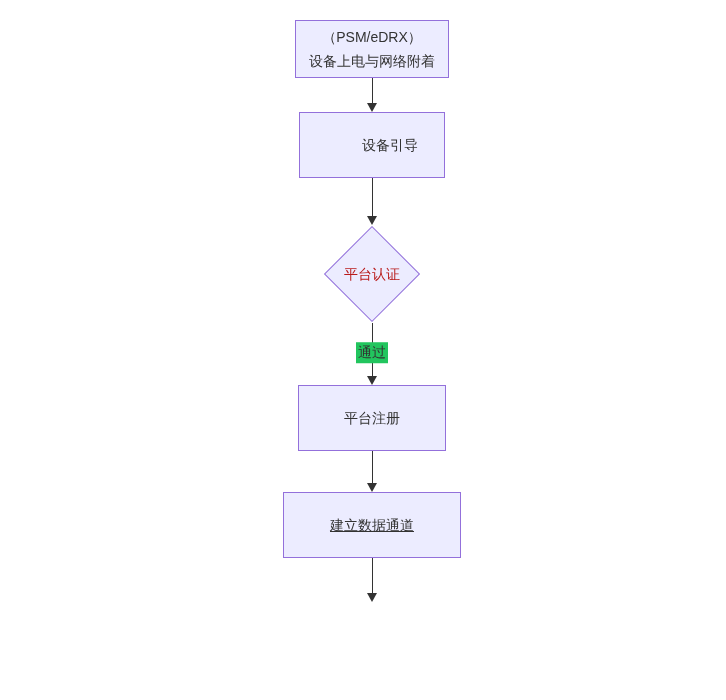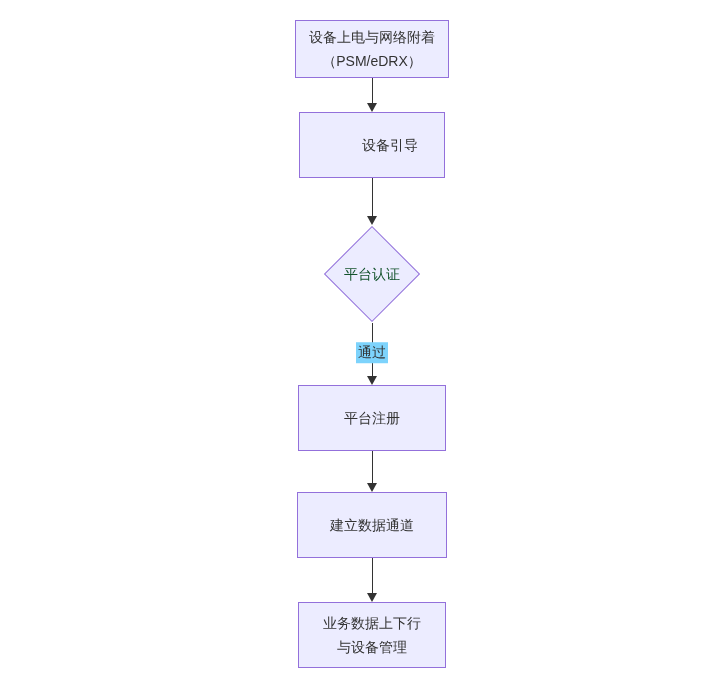--- a/index.html
+++ b/index.html
@@ -34,21 +34,21 @@
     line-height: 24px;
     text-align: center;
     display: flex;
     flex-direction: column;
     justify-content: center;
     align-items: center;
   }
   .n1 { width: 154px; height: 58px; }
   .n2 { width: 146px; height: 66px; padding-left: 36px; }
   .n4 { width: 148px; height: 66px; }
-  .n5 { width: 150px; height: 66px; }
+  .n5 { width: 178px; height: 66px; text-decoration: underline; }
   .n6 { width: 148px; height: 66px; }
 
   
   .connector {
     position: relative;
     width: 14px;
     display: flex;
     flex-direction: column;
     align-items: center;
   }
@@ -68,21 +68,21 @@
     border-left: 5px solid transparent;
     border-right: 5px solid transparent;
     border-top: 9px solid #333333;
     margin-top: -1px;
   }
   .edge-label {
     position: absolute;
     top: 50%;
     left: 50%;
     transform: translate(-50%, -56%);
-    background: #7dd3fc;
+    background: #22c55e;
     color: #333333;
     font-size: 14px;
     line-height: 21px;
     padding: 0 2px;
     white-space: nowrap;
     z-index: 2;
   }
 
   
   .diamond-wrap {
@@ -100,35 +100,35 @@
     width: 68px;
     height: 68px;
     transform: translate(-50%, -50%) rotate(45deg);
     background: #ECECFF;
     border: 1px solid #9370DB;
     box-sizing: border-box;
   }
   .diamond-label {
     position: relative;
     z-index: 1;
-    color: #14532d;
+    color: #b91c1c;
     font-size: 14px;
     line-height: 24px;
     white-space: nowrap;
   }
 </style>
 </head>
 <body>
 
 <div class="canvas">
   <div class="flow">
 
     <div class="node rect n1">
+      <span>（PSM/eDRX）</span>
       <span>设备上电与网络附着</span>
-      <span>（PSM/eDRX）</span>
     </div>
 
     <div class="connector c1">
       <div class="line"></div>
       <div class="arrowhead"></div>
     </div>
 
     <div class="node rect n2">
       <span>设备引导</span>
     </div>
@@ -160,19 +160,15 @@
 
     <div class="node rect n5">
       <span>建立数据通道</span>
     </div>
 
     <div class="connector c5">
       <div class="line"></div>
       <div class="arrowhead"></div>
     </div>
 
-    <div class="node rect n6">
-      <span>业务数据上下行</span>
-      <span>与设备管理</span>
-    </div>
 
   </div>
 </div>
 
 </body></html>

